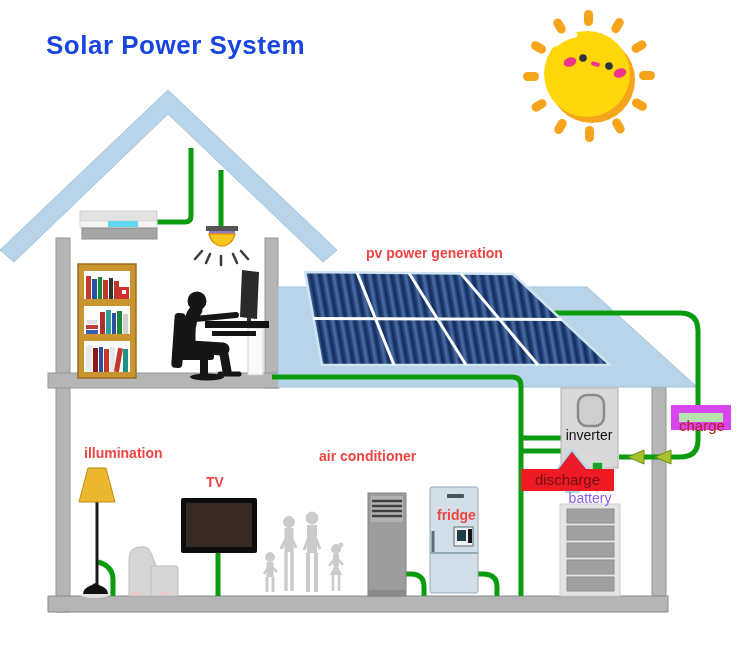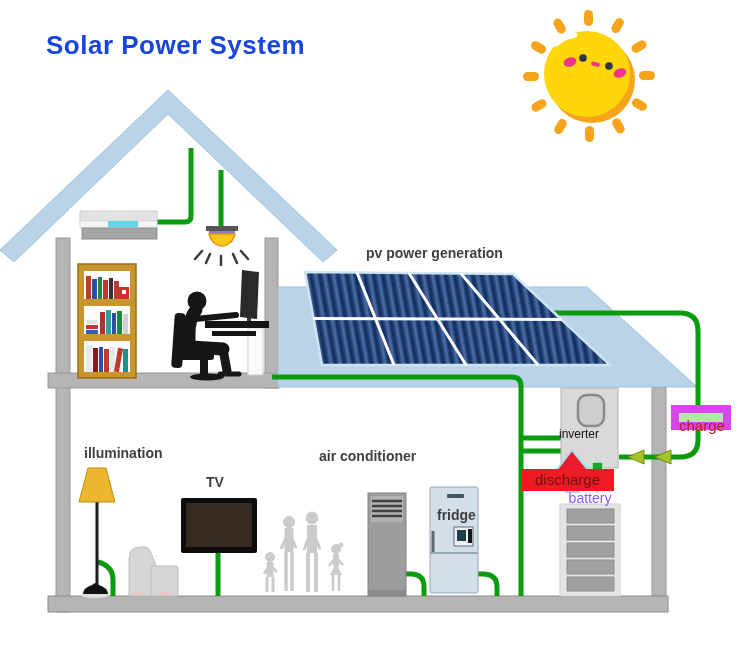--- a/index.html
+++ b/index.html
@@ -2,42 +2,42 @@
 <html><head>
 <meta charset="utf-8">
 <style>
   html,body{margin:0;padding:0;background:#ffffff;}
   #stage{
     position:relative;width:750px;height:646px;background:#ffffff;overflow:hidden;
     font-family:"Liberation Sans","DejaVu Sans",sans-serif;
     padding-left:32px;
   }
   #scene{position:absolute;left:0;top:0;width:750px;height:646px;}
-  .lbl{position:absolute;color:#404040;font-size:14px;white-space:nowrap;}
+  .lbl{position:absolute;color:#ef4444;font-size:14px;white-space:nowrap;}
   .lbl.bold{font-weight:700;}
   #title{
     position:absolute;left:46px;top:30px;font-size:26px;font-weight:700;
     color:#1745dd;letter-spacing:0.5px;white-space:nowrap;
   }
   #charge-box{
     position:absolute;left:671px;top:405px;width:60px;height:25px;line-height:25px;
     text-align:right;background:#b7e3ae;border:8px solid #d946ef;box-sizing:border-box;
     font-size:15px;color:#b91c1c;
   }
   #discharge-box{
     position:absolute;left:521px;top:469px;width:93px;height:22px;line-height:22px;
     text-align:center;background:#ee1b24;font-size:15px;color:#701014;
   }
   #battery-label{
     position:absolute;left:559px;top:490px;width:62px;text-align:center;
     font-size:14px;color:#8b5cf6;
   }
   #inverter-label{
-    position:absolute;left:559px;top:427px;width:60px;
-    font-size:12px;color:#111;
+    position:absolute;left:559px;top:427px;width:60px;text-align:center;
+    font-size:14px;color:#111;
   }
 </style>
 </head>
 <body>
 
 <div id="stage">
 
 <svg id="scene" viewBox="0 0 750 646">
 
   <g>

